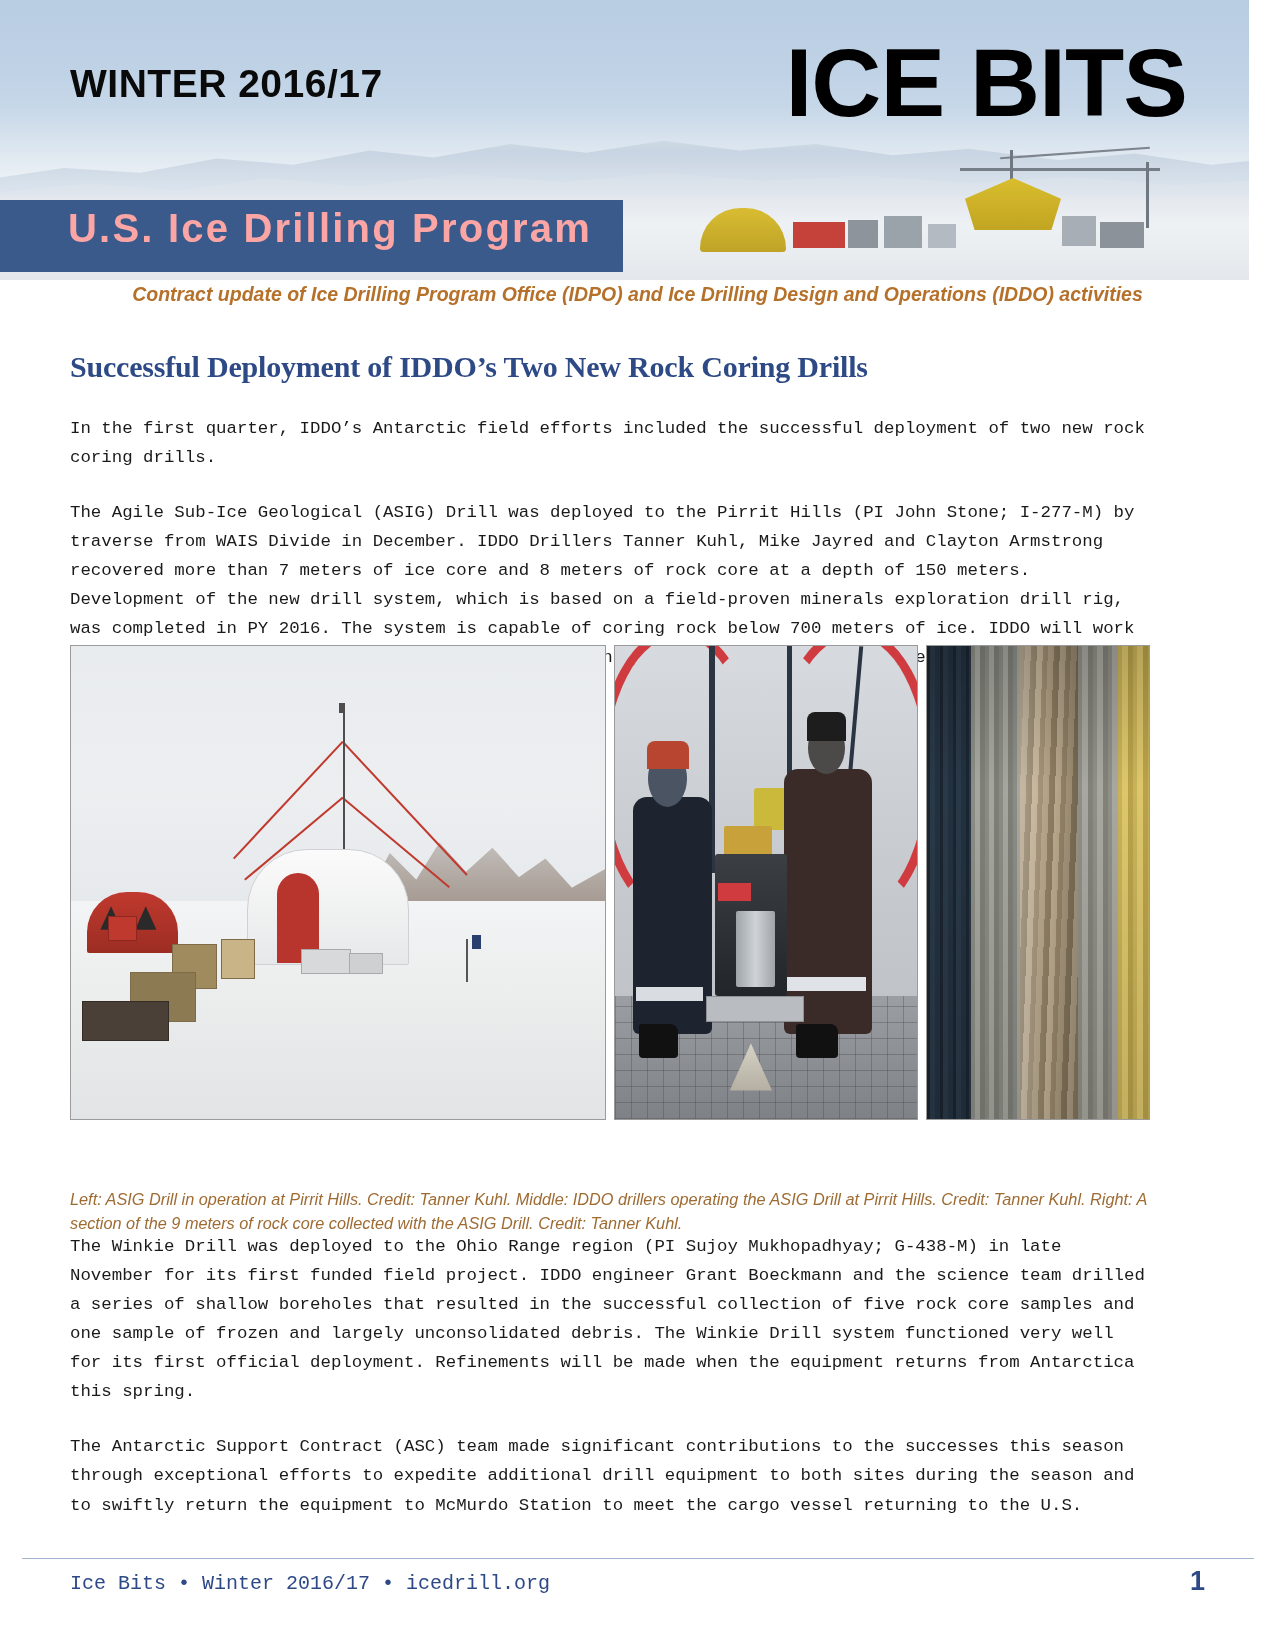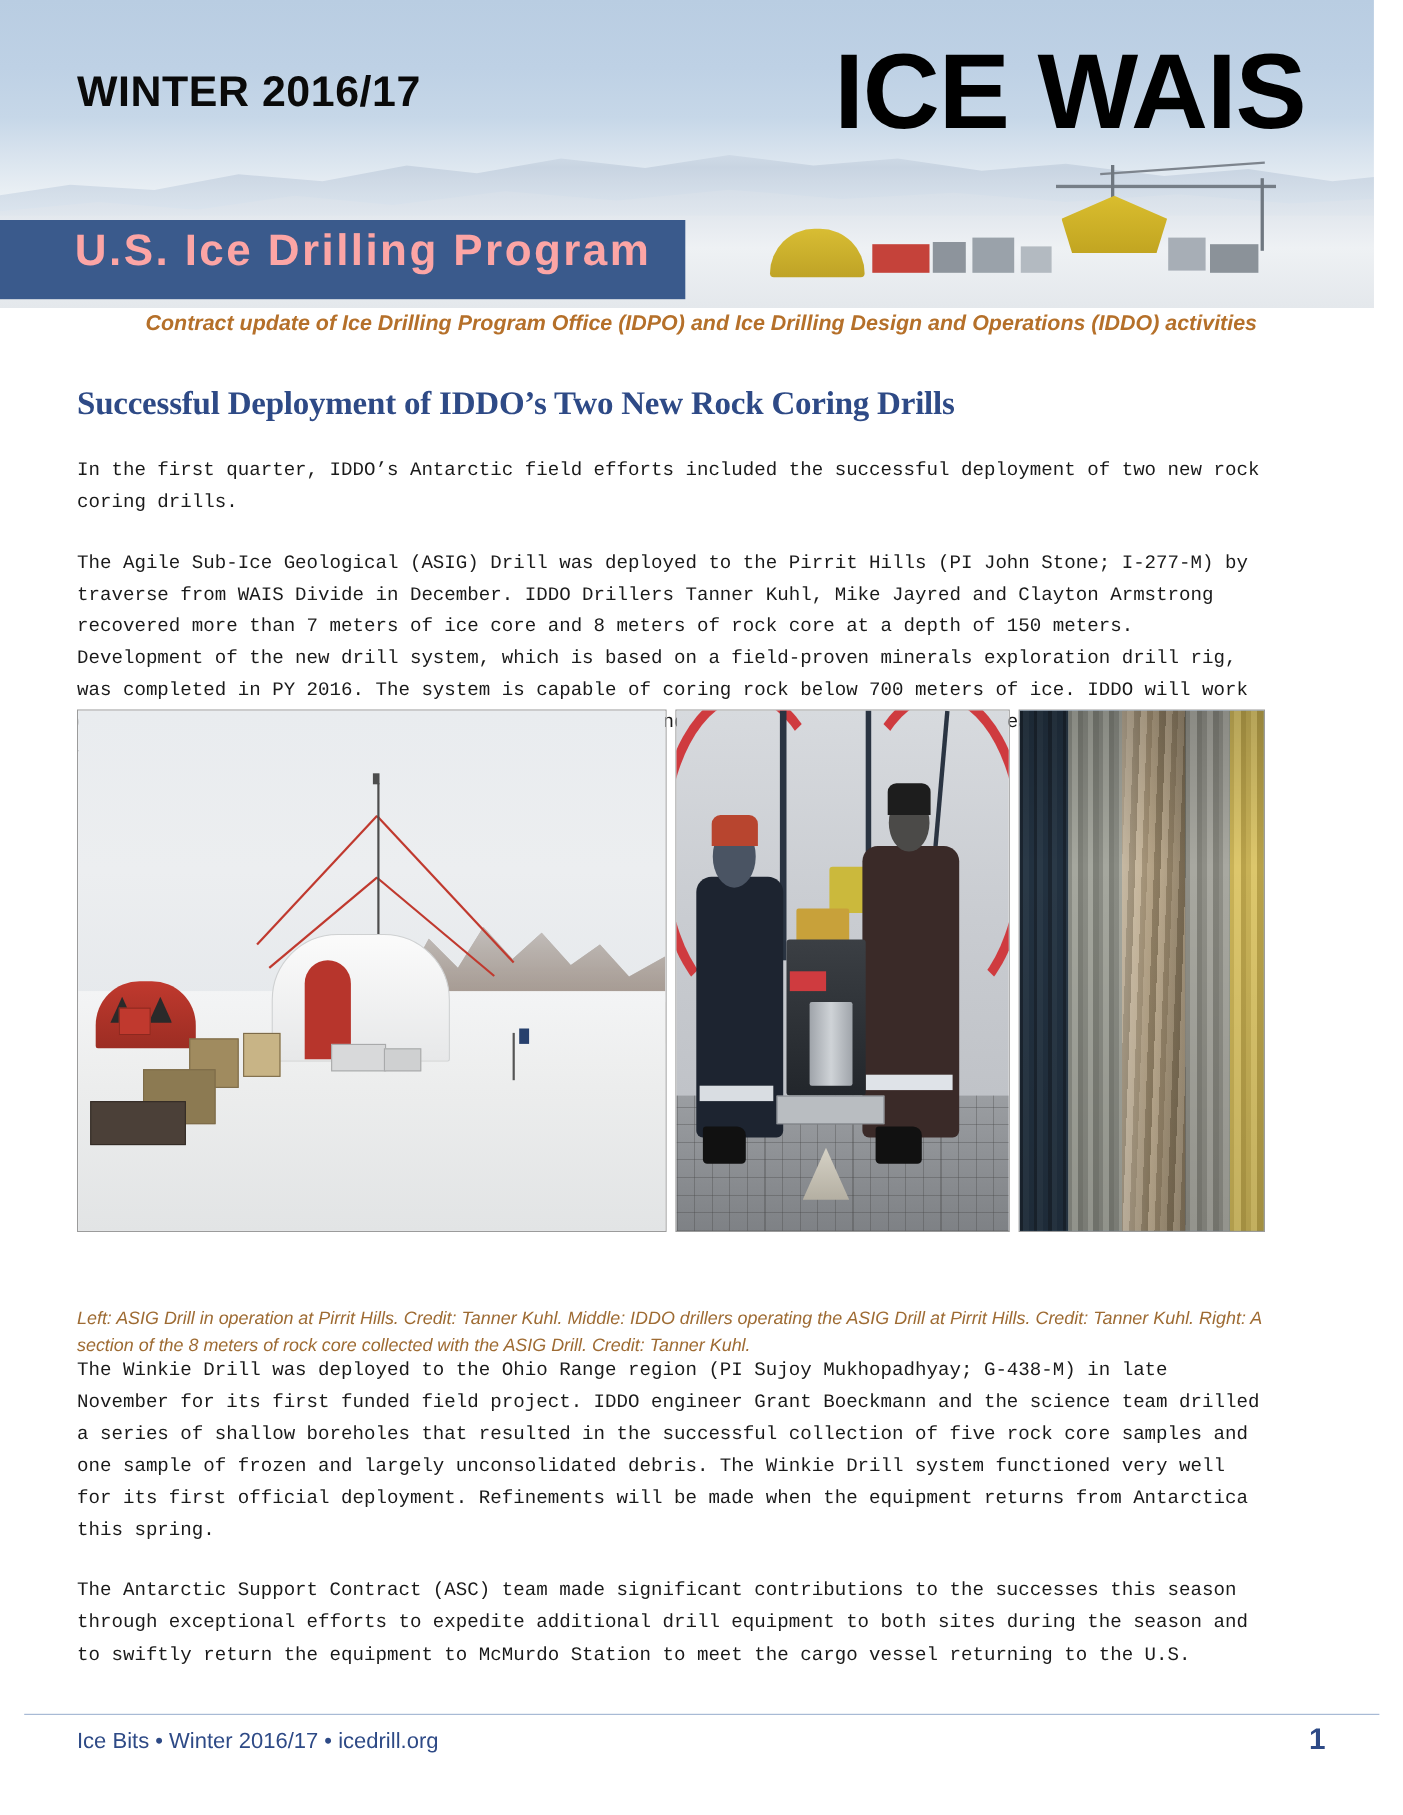--- a/index.html
+++ b/index.html
@@ -372,21 +372,21 @@
     position: absolute;
     left: 22px; top: 1558px;
     width: 1232px; height: 1px;
     background: #9fb3d1;
   }
   .footer-left {
     position: absolute;
     left: 70px; top: 1572px;
     font-size: 20px;
     color: #2e4a86;
-    font-family: Liberation Sans, sans-serif;
+    font-family: Liberation Mono, monospace;
   }
   .footer-page {
     position: absolute;
     right: 70px; top: 1566px;
     font-size: 27px;
     font-weight: bold;
     color: #2e4a86;
     font-family: "Liberation Sans", sans-serif;
   }
 </style>
@@ -405,21 +405,21 @@
   <div class="camp tent-yellow-1"></div>
   <div class="camp tent-yellow-2"></div>
   <div class="camp crate-1"></div>
   <div class="camp crate-2"></div>
   <div class="camp crate-3"></div>
   <div class="camp crate-4"></div>
   <div class="camp crate-5"></div>
   <div class="camp crate-6"></div>
 
   <div class="issue-label">WINTER 2016/17</div>
-  <div class="ice-bits-title">ICE WAIS</div>
+  <div class="ice-bits-title">ICE BITS</div>
 
   <div class="program-banner">
     <div class="program-title">U.S. Ice Drilling Program</div>
   </div>
 </div>
 
 <div class="tagline">Contract update of Ice Drilling Program Office (IDPO) and Ice Drilling Design and Operations (IDDO) activities</div>
 
 <div class="content">
   <h1 class="article-title">Successful Deployment of IDDO’s Two New Rock Coring Drills</h1>
@@ -488,21 +488,21 @@
     <div class="pr-plank pr-w1"></div>
     <div class="pr-plank pr-w2"></div>
     <div class="pr-core"></div>
     <div class="pr-core-sheen"></div>
     <div class="pr-plank pr-w3"></div>
     <div class="pr-plank pr-w4"></div>
     <div class="pr-shadow"></div>
   </div>
 </div>
 
-<div class="caption">Left: ASIG Drill in operation at Pirrit Hills. Credit: Tanner Kuhl. Middle: IDDO drillers operating the ASIG Drill at Pirrit Hills. Credit: Tanner Kuhl. Right: A section of the 8 meters of rock core collected with the ASIG Drill. Credit: Tanner Kuhl.</div>
+<div class="caption">Left: ASIG Drill in operation at Pirrit Hills. Credit: Tanner Kuhl. Middle: IDDO drillers operating the ASIG Drill at Pirrit Hills. Credit: Tanner Kuhl. Right: A section of the 9 meters of rock core collected with the ASIG Drill. Credit: Tanner Kuhl.</div>
 
 <div class="lower">
   <p class="body-par">The Winkie Drill was deployed to the Ohio Range region (PI Sujoy Mukhopadhyay; G-438-M) in late November for its first funded field project. IDDO engineer Grant Boeckmann and the science team drilled a series of shallow boreholes that resulted in the successful collection of five rock core samples and one sample of frozen and largely unconsolidated debris. The Winkie Drill system functioned very well for its first official deployment. Refinements will be made when the equipment returns from Antarctica this spring.</p>
   <p class="body-par">The Antarctic Support Contract (ASC) team made significant contributions to the successes this season through exceptional efforts to expedite additional drill equipment to both sites during the season and to swiftly return the equipment to McMurdo Station to meet the cargo vessel returning to the U.S.</p>
 </div>
 
 <div class="footer-rule"></div>
 <div class="footer-left">Ice Bits  •  Winter 2016/17  •  icedrill.org</div>
 <div class="footer-page">1</div>
 

